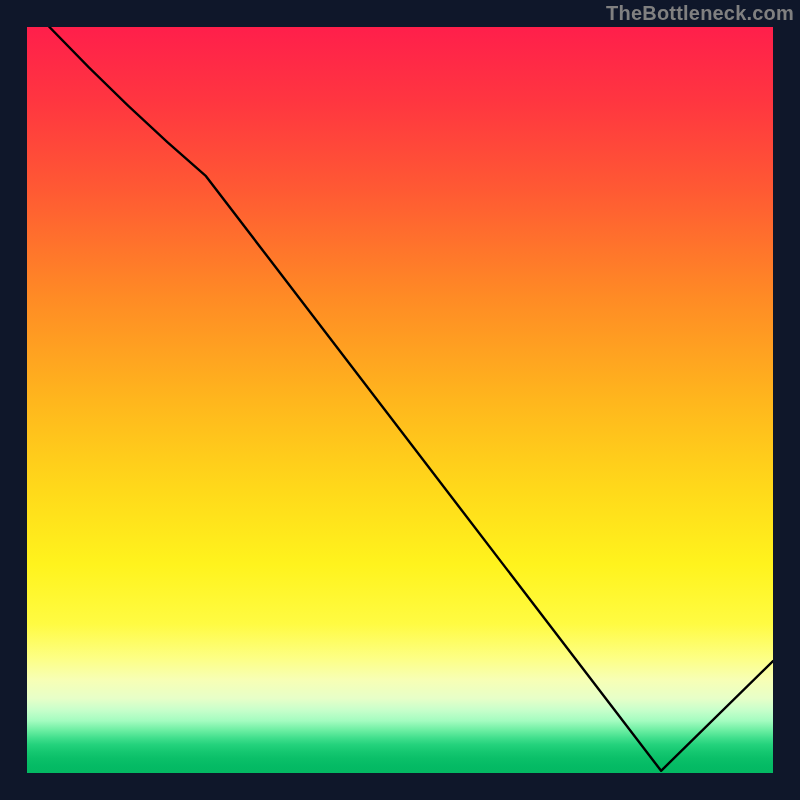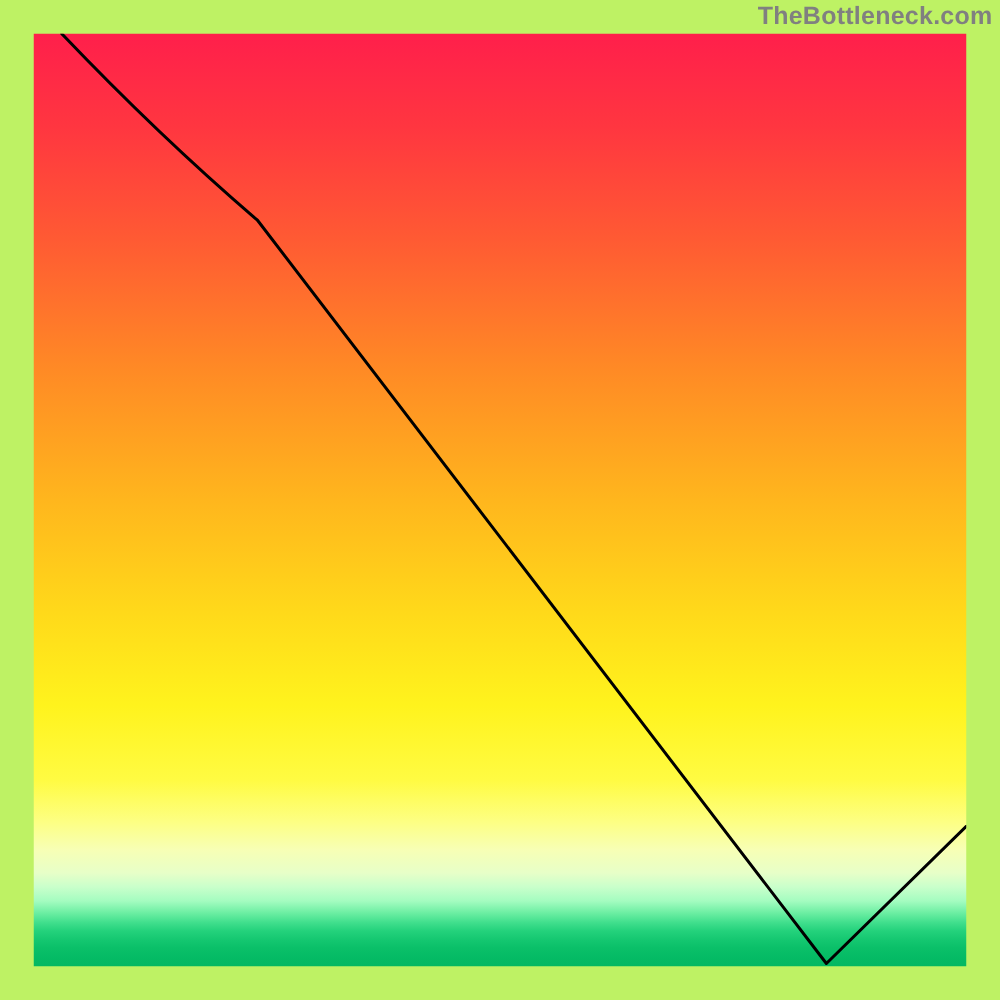--- a/index.html
+++ b/index.html
@@ -1,21 +1,21 @@
 <!DOCTYPE html>
 <html><head>
 <meta charset="utf-8">
 <style>
   * { margin: 0; padding: 0; box-sizing: border-box; }
   html, body { width: 800px; height: 800px; background: #000; overflow: hidden; font-family: Arial, Helvetica, sans-serif; }
   .frame {
     position: relative;
     width: 800px;
     height: 800px;
-    background: #bef264;
+    background: #0f172a;
   }
   .watermark {
     position: absolute;
     top: 2px;
     right: 6px;
     color: #808080;
     font-size: 20px;
     font-weight: bold;
     letter-spacing: 0.2px;
     z-index: 10;

